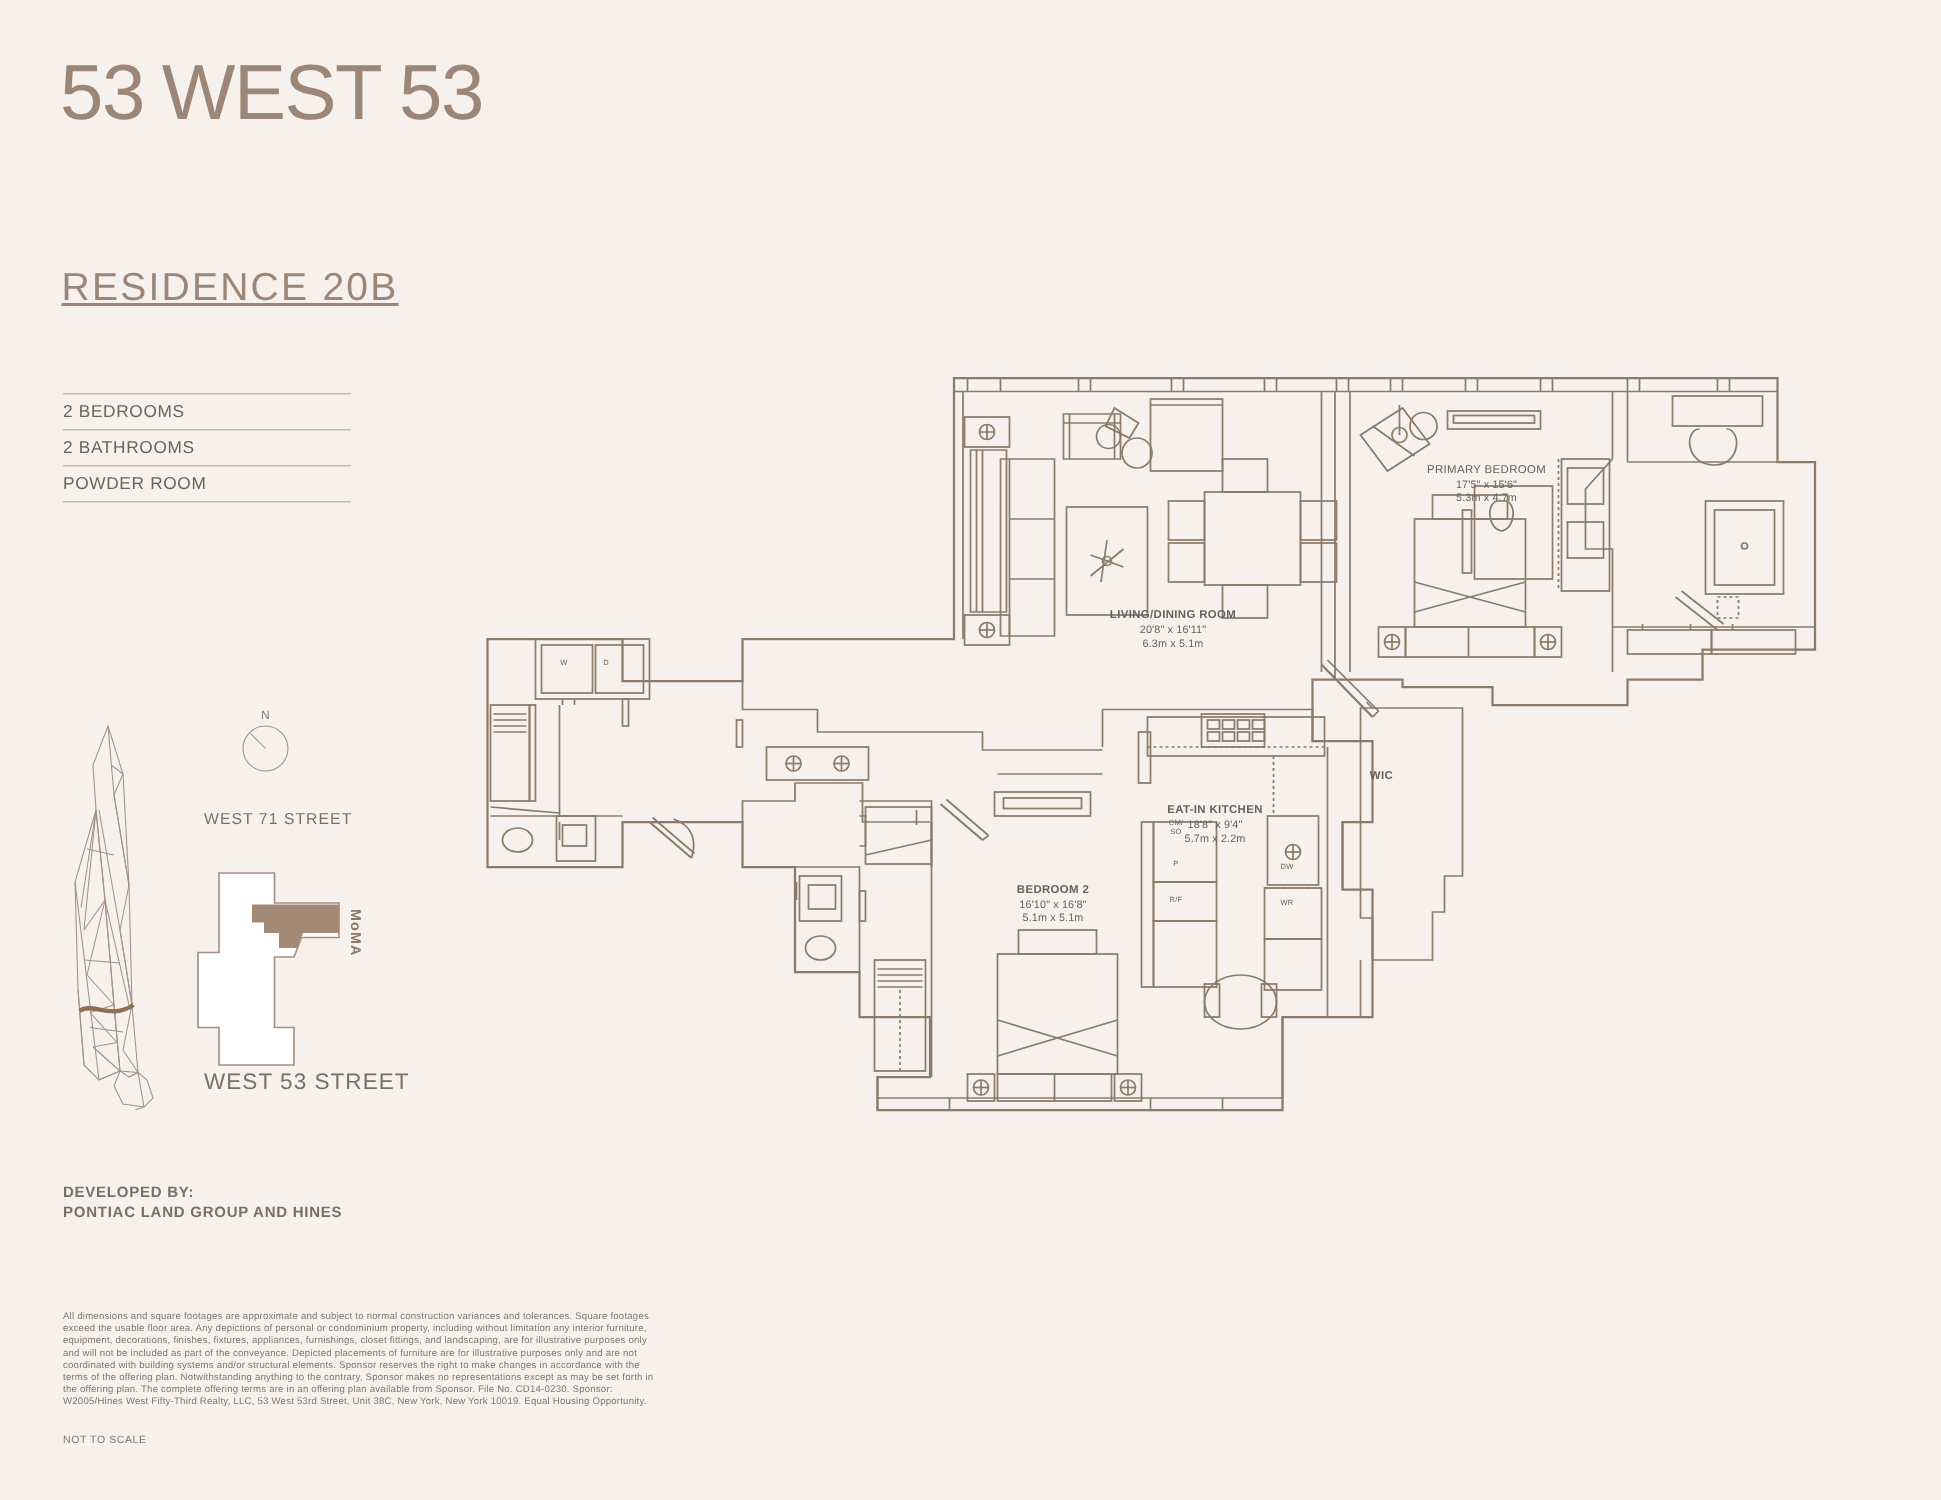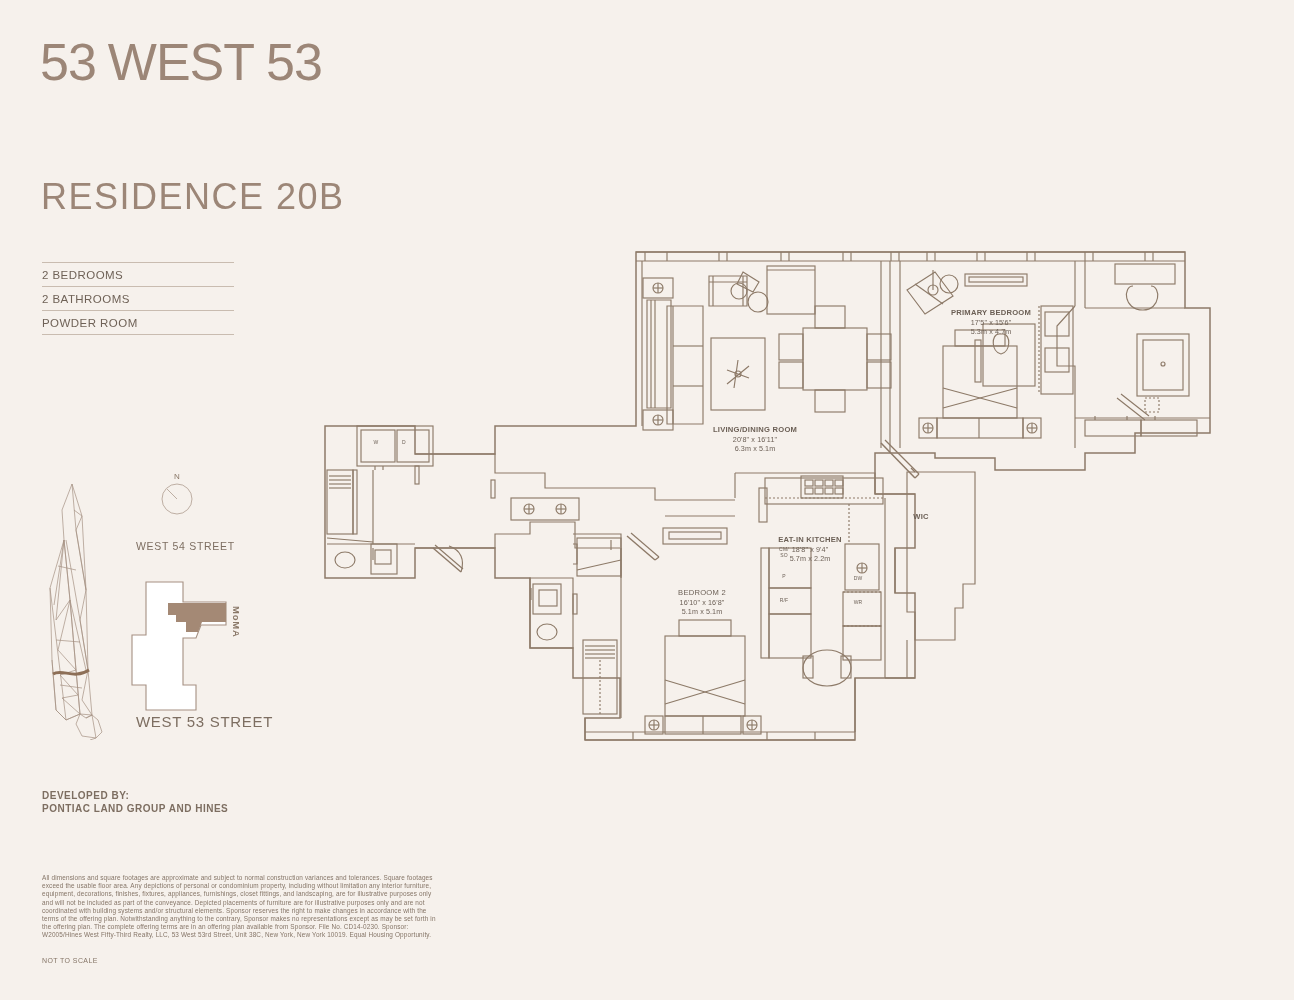--- a/index.html
+++ b/index.html
@@ -13,22 +13,22 @@
   }
   .brand{
     position:absolute;left:40px;top:32px;
     font-size:52px;letter-spacing:-1px;
     color:#9c8677;font-weight:400;
     white-space:nowrap;
   }
   .brand .gap{display:inline-block;width:12px;}
   .residence{
     position:absolute;left:41px;top:176px;
-    font-size:36px;letter-spacing:1.5px;
-    color:#9c8677;font-weight:400;
+    font-size:26px;letter-spacing:1.5px;
+    color:#9c8677;font-weight:400;text-decoration:underline;
   }
   .specs{
     position:absolute;left:42px;top:262px;width:192px;
   }
   .spec-row{
     font-size:11.5px;letter-spacing:.45px;color:#6f6257;
     padding-bottom:4px;line-height:14px;
   }
   .spec-row.two{line-height:14.5px;}
   .spec-div{height:1px;background:#c9bcb0;margin-bottom:5px;}
@@ -90,21 +90,21 @@
   <div class="spec-div"></div>
   <div class="spec-row">2 BEDROOMS</div>
   <div class="spec-div"></div>
   <div class="spec-row">2 BATHROOMS</div>
   <div class="spec-div"></div>
   <div class="spec-row">POWDER ROOM</div>
   <div class="spec-div"></div>
 </div>
 
 <div class="compass-label">N</div>
-<div class="street-top">WEST 54 STREET</div>
+<div class="street-top">WEST 71 STREET</div>
 <div class="street-bottom">WEST 53 STREET</div>
 <div class="moma">MoMA</div>
 
 <svg class="map-area" width="260" height="270" viewBox="0 0 260 270">
   <g fill="none" stroke="#a59082" stroke-width="0.7">
 
     <g>
       <path d="M26 40 L36 14 L46 46 L50 120 L52 200 L56 245 L50 248 L44 244 L40 200 L34 130 L28 70 Z"></path>
       <path d="M14 118 L28 70 L34 130 L40 200 L44 244 L30 250 L20 240 L16 190 Z"></path>
       <path d="M44 244 L56 245 L62 250 L66 262 L60 268 L46 266 L40 254 Z"></path>
@@ -519,37 +519,37 @@
       <line x1="540" y1="430" x2="540" y2="484"></line>
       <path d="M592 392 L592 430"></path>
     </g>
   </g>
 
   <g id="room-labels"></g>
   <g id="area-labels"></g>
   <g id="appliance-labels"></g>
 </svg>
 
-<div class="lbl" style="left: 755px; top: 405px; margin-top: 20px;">
+<div class="lbl" style="left: 782px; top: 405px;">
     <div class="" style="font-weight: bold;">LIVING/DINING ROOM</div>
     <div class="dim">20'8" x 16'11"</div>
     <div class="dim">6.3m x 5.1m</div>
   </div>
 <div class="lbl" style="left: 991px; top: 308px;">
-    <div class="" style="font-weight: bold; text-align: center;">PRIMARY BEDROOM</div>
+    <div class="" style="font-weight: normal; text-align: center;">PRIMARY BEDROOM</div>
     <div class="dim">17'5" x 15'6"</div>
     <div class="dim">5.3m x 4.7m</div>
   </div>
 <div class="lbl" style="left: 810px; top: 498px; margin-top: 37px;">
     <div class="" style="font-weight: bold;">EAT-IN KITCHEN</div>
     <div class="dim">18'8" x 9'4"</div>
     <div class="dim">5.7m x 2.2m</div>
   </div>
 <div class="lbl" style="left: 702px; top: 588px;">
-    <div class="" style="font-weight: normal;">BEDROOM 2</div>
+    <div class="" style="font-weight: bold;">BEDROOM 2</div>
     <div class="dim">16'10" x 16'8"</div>
     <div class="dim">5.1m x 5.1m</div>
   </div>
 <div class="lbl" style="left: 921px; top: 512px;">
     <div class="" style="font-weight: bold;">WIC</div>
   </div>
 <div class="albl" style="left: 376px; top: 440px;">
     <div class="">W</div>
   </div>
 <div class="albl" style="left: 404px; top: 440px;">

